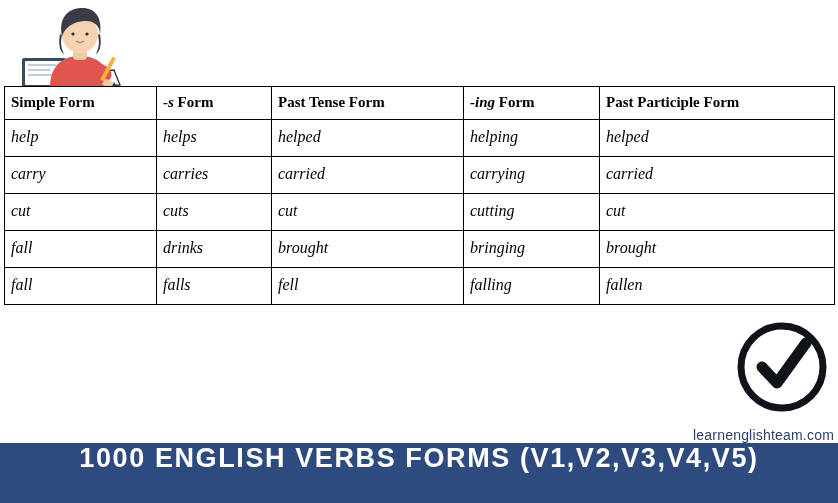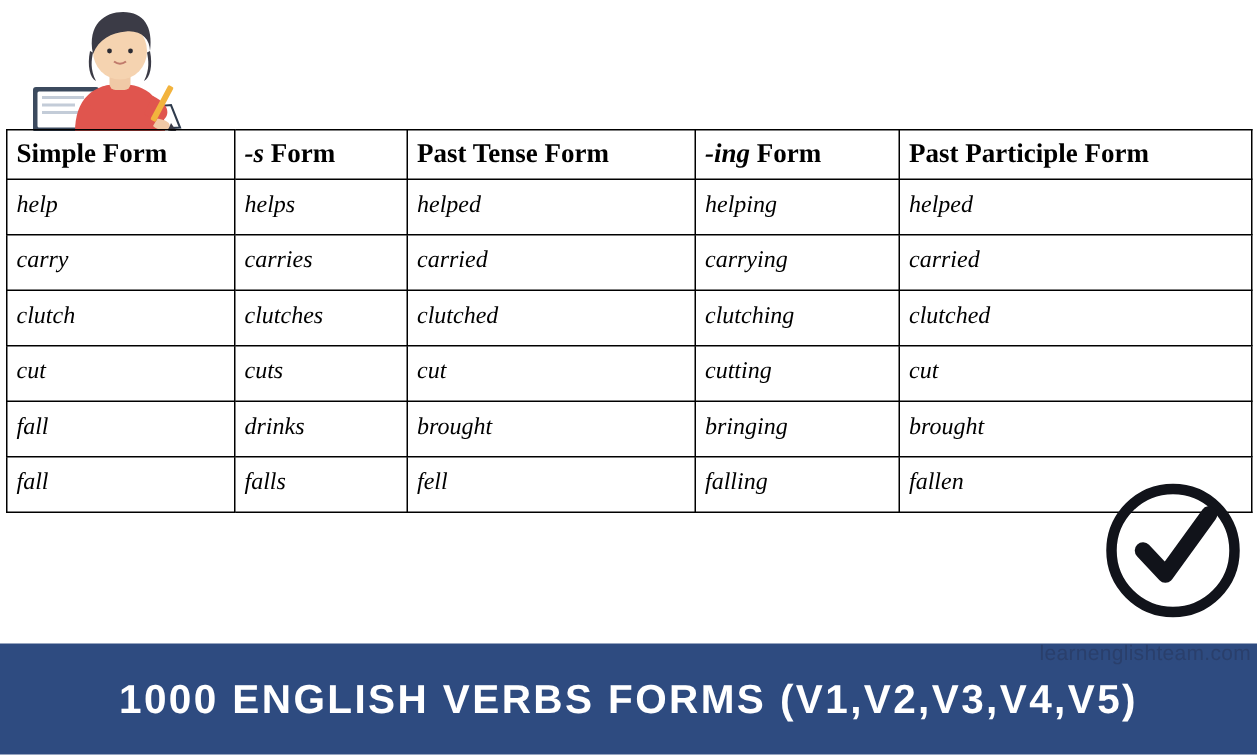--- a/index.html
+++ b/index.html
@@ -33,21 +33,21 @@
     text-align: left;
     vertical-align: middle;
     height: 37px;
     background: #ffffff;
     overflow: hidden;
     white-space: nowrap;
   }
   #verb-table thead th {
     font-weight: bold;
     font-style: normal;
-    font-size: 18px;
+    font-size: 15px;
     height: 33px;
     padding-top: 1px;
     padding-bottom: 3px;
   }
   #verb-table thead th .ital { font-style: italic; }
   #verb-table tbody td {
     font-style: italic;
     font-size: 16px;
   }
   col.c1 { width: 152px; }
@@ -73,24 +73,23 @@
     font-size: 14px;
     color: #2a3f6b;
     letter-spacing: .2px;
     z-index: 6;
   }
 
   
   #bottom-banner {
     position: absolute;
     left: 0; right: 0; bottom: 0;
-    height: 74px;
+    height: 60px;
     background: #2e4b80;
     display: flex;
-    align-items: center;
     justify-content: center;
   }
   #banner-title {
     color: #ffffff;
     font-family: "Liberation Sans", sans-serif;
     font-size: 27px;
     font-weight: bold;
     letter-spacing: 1.6px;
     text-transform: uppercase;
     white-space: nowrap;
@@ -169,27 +168,20 @@
         <td>helped</td>
       </tr>
       <tr>
         <td>carry</td>
         <td>carries</td>
         <td>carried</td>
         <td>carrying</td>
         <td>carried</td>
       </tr>
       <tr>
-        <td>clutch</td>
-        <td>clutches</td>
-        <td>clutched</td>
-        <td>clutching</td>
-        <td>clutched</td>
-      </tr>
-      <tr>
         <td>cut</td>
         <td>cuts</td>
         <td>cut</td>
         <td>cutting</td>
         <td>cut</td>
       </tr>
       <tr>
         <td>fall</td>
         <td>drinks</td>
         <td>brought</td>

